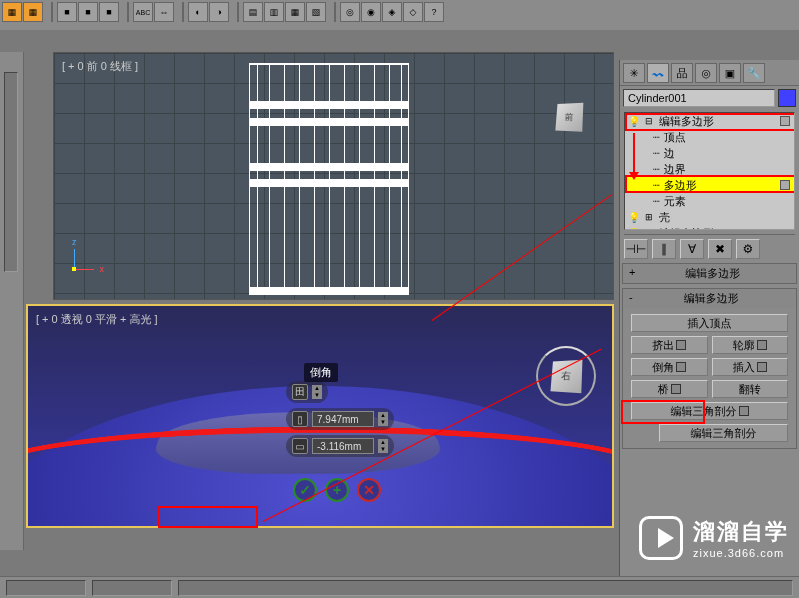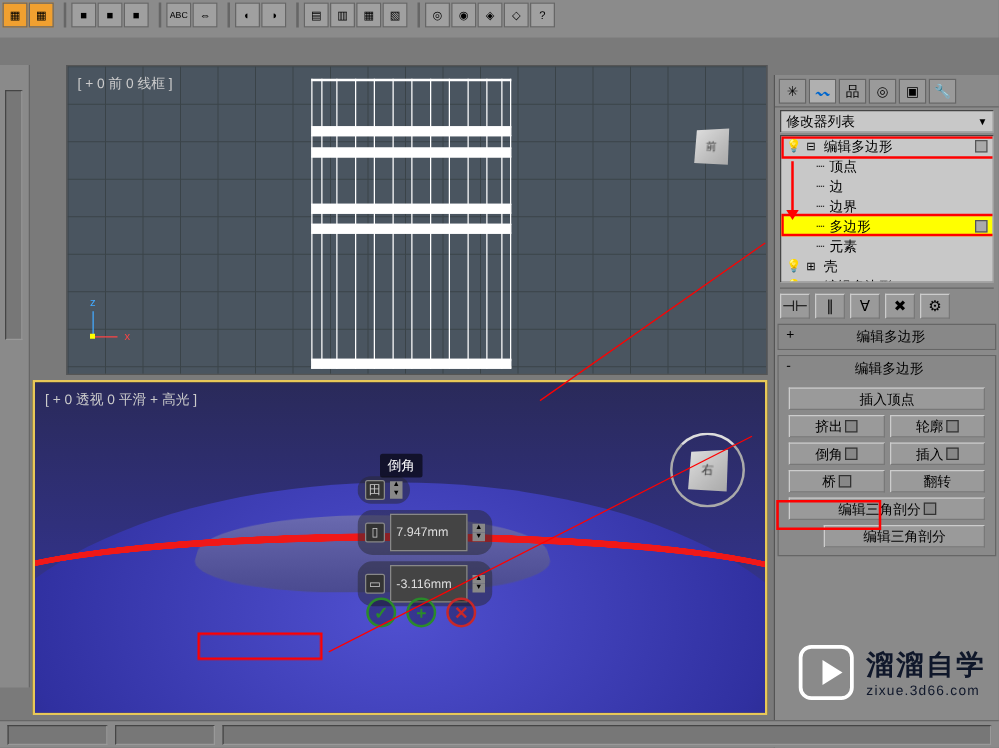--- a/index.html
+++ b/index.html
@@ -42,21 +42,21 @@
 .axis-gizmo {
   position: absolute; bottom: 10px; left: 10px; width: 40px; height: 40px;
 }
 .axis-z { position: absolute; width: 1px; height: 20px; background: #4af; left: 10px; top: 0; }
 .axis-z::after { content: 'z'; position: absolute; top: -12px; left: -2px; color: #4af; font-size: 9px; }
 .axis-x { position: absolute; width: 20px; height: 1px; background: #f44; left: 10px; top: 20px; }
 .axis-x::after { content: 'x'; position: absolute; right: -10px; top: -5px; color: #f44; font-size: 9px; }
 .origin { position: absolute; width: 4px; height: 4px; background: #ff0; left: 8px; top: 18px; }
 
 .viewport-persp {
-  position: absolute; top: 252px; left: 0; right: 0; height: 268px;
+  position: absolute; top: 252px; left: 0; right: 0; height: 224px;
   background: #1a1a1a; border: 2px solid #e8c858;
 }
 .viewport-persp .scene {
   position: absolute; inset: 0; background: linear-gradient(180deg, #2a2a5a 0%, #3838a8 100%);
   overflow: hidden;
 }
 .viewport-persp .label {
   position: absolute; top: 6px; left: 8px; color: #ccc; font-size: 11px; z-index: 10;
 }
 
@@ -95,21 +95,21 @@
 .spinner-row {
   display: flex; align-items: center; gap: 4px; background: rgba(40,40,50,0.5);
   border-radius: 12px; padding: 3px 6px;
 }
 .spinner-icon {
   width: 16px; height: 16px; border: 1px solid #888; background: #333; border-radius: 2px;
   display: flex; align-items: center; justify-content: center; font-size: 10px; color: #ccc;
 }
 .spinner-val {
   width: 62px; height: 16px; background: #444; border: 1px solid #888; color: #ddd;
-  font-size: 10px; padding: 14px 4px; display: flex; align-items: center;
+  font-size: 10px; padding: 0 4px; display: flex; align-items: center;
 }
 .spinner-arrows { display: flex; flex-direction: column; }
 .spinner-arrows div { width: 10px; height: 7px; background: #888; font-size: 6px; text-align: center; line-height: 7px; }
 
 .action-btns {
   position: absolute; left: 265px; top: 172px; z-index: 15; display: flex; gap: 8px;
 }
 .action-btn {
   width: 24px; height: 24px; border-radius: 50%; border: 2px solid; display: flex;
   align-items: center; justify-content: center; font-size: 14px; font-weight: bold;
@@ -225,21 +225,21 @@
 }
 .rollout-btn .sq { width: 10px; height: 10px; border: 1px solid #333; background: #888; }
 
 .red-box-bevel {
   position: absolute; border: 2px solid #ff0000;
   right: 94px; top: 400px; width: 84px; height: 24px;
 }
 
 .watermark {
   position: absolute; right: 10px; bottom: 38px; z-index: 50;
-  display: flex; align-items: center; gap: 10px; color: #0f172a;
+  display: flex; align-items: center; gap: 10px; color: #ffffff;
 }
 .wm-icon {
   width: 44px; height: 44px; border: 3px solid #fff; border-radius: 10px;
   display: flex; align-items: center; justify-content: center; font-size: 22px;
   position: relative;
 }
 .wm-icon::before {
   content: ''; position: absolute; width: 0; height: 0;
   border-left: 16px solid #fff; border-top: 10px solid transparent; border-bottom: 10px solid transparent;
   left: 16px;
@@ -406,24 +406,25 @@
 <div class="right-panel">
   <div class="panel-tabs">
     <div class="panel-tab">✳</div>
     <div class="panel-tab active" style="color:#06c;">〰</div>
     <div class="panel-tab">品</div>
     <div class="panel-tab">◎</div>
     <div class="panel-tab">▣</div>
     <div class="panel-tab">🔧</div>
   </div>
 
-
-  <div class="modlist-dd">
-    <span>修改器列表</span>
-  </div>
+  <div class="obj-name-row">
+    <div class="obj-name">Cylinder001</div>
+    <div class="color-swatch"></div>
+  </div>
+
 
   <div class="mod-stack" style="position:relative;">
     <div class="red-box-mod1"></div>
     <div class="red-arrow-mod"></div>
     <div class="red-box-mod2"></div>
     <div class="mod-item">
       <span class="eye">💡</span>
         <span class="expand">⊟</span>
       <span>编辑多边形</span>
         <span class="cb"></span>

